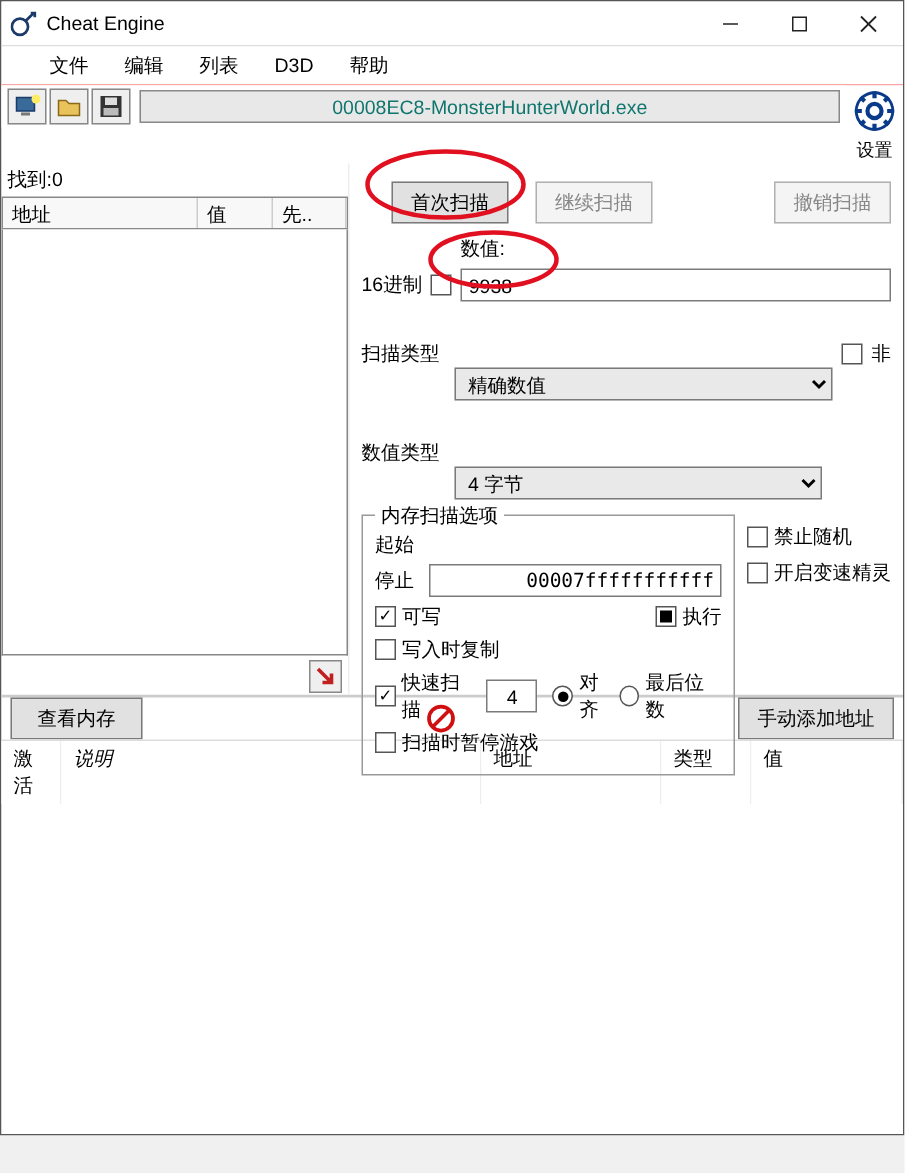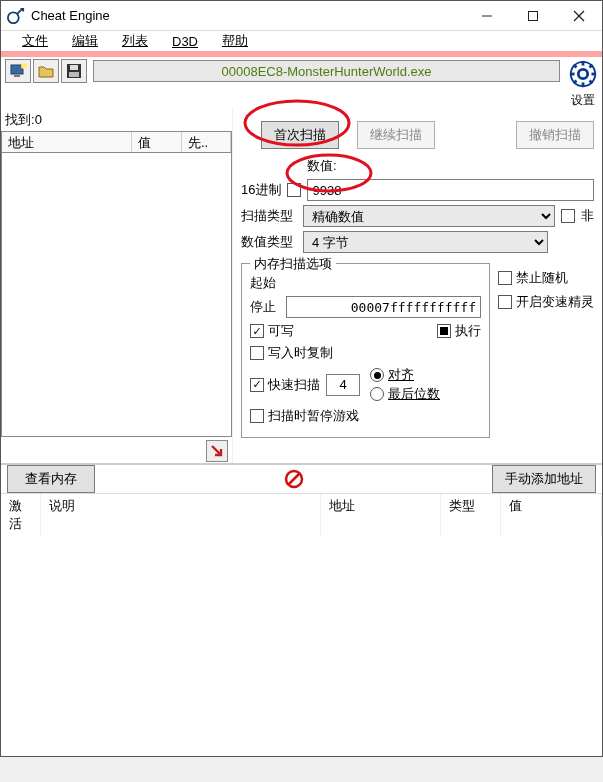--- a/index.html
+++ b/index.html
@@ -5,45 +5,45 @@
   * { box-sizing: border-box; }
   body { margin: 0; padding: 0; font-family: "Microsoft YaHei", "SimSun", Arial, sans-serif; font-size: 13px; background: #f0f0f0; }
   .window { width: 603px; height: 757px; background: #ffffff; border: 1px solid #555; position: relative; display: flex; flex-direction: column; }
   .titlebar { height: 30px; display: flex; align-items: center; background: #ffffff; border-bottom: 1px solid #ddd; }
   .titlebar .icon { width: 18px; height: 18px; margin: 0 6px; }
   .titlebar .title { flex: 0 0 auto; padding-right: 10px; }
   .titlebar .spacer { flex: 1; }
   .titlebar .wbtns { display: flex; }
   .titlebar .wbtn { width: 46px; height: 30px; display: flex; align-items: center; justify-content: center; }
 
-  .menubar { height: 26px; display: flex; align-items: center; padding: 0 11px; gap: 4px; background: #fff; border-bottom: 6px solid #fca5a5; text-decoration: underline; }
+  .menubar { height: 26px; display: flex; align-items: center; padding: 0 22px; gap: 4px; background: #fff; border-bottom: 1px solid #fca5a5; }
   .menubar .mitem { padding: 2px 10px; }
 
   .toolbar-row { height: 28px; display: flex; align-items: center; background: #fff; padding: 2px 4px; gap: 2px; }
   .tbtn { width: 26px; height: 24px; border: 1px solid #888; display: flex; align-items: center; justify-content: center; background: #efefef; }
-  .process-bar { flex: 1; height: 22px; border: 1px solid #888; background: #e8e8e8; margin-left: 4px; display: flex; align-items: center; justify-content: center; font-size: 13px; color: #4d7c0f; }
+  .process-bar { flex: 1; height: 22px; border: 1px solid #888; background: #e8e8e8; margin-left: 4px; display: flex; align-items: center; justify-content: center; font-size: 13px; color: #0f766e; }
   .settings-col { width: 38px; display:flex; flex-direction:column; align-items:center; justify-content:flex-start; padding-top:2px; }
 
   .uppercontent { display: flex; flex-direction: row; align-items: stretch; background:#fff; }
   .leftcol { width: 232px; display: flex; flex-direction: column; border-right: 1px solid #eee; }
   .foundline { font-size: 13px; padding: 2px 4px; }
   .results-head { display: flex; border: 1px solid #888; height: 22px; background:#fff; }
   .results-head .col { border-right: 1px solid #ccc; padding: 2px 6px; font-size: 13px; background: #f8f8f8; }
   .results-body { flex: 1; border: 1px solid #888; border-top: none; background:#fff; }
   .red-arrow { width: 22px; height: 22px; border: 1px solid #888; background:#efefef; display:flex; align-items:center; justify-content:center; margin-left:auto; margin-top:2px; }
 
   .rightcol { flex: 1; padding: 6px 8px 6px 8px; position: relative; }
 
   .scan-btns { display: flex; gap: 18px; margin: 6px 0 6px 20px; align-items: center; }
   .btn { border: 1px solid #7a7a7a; background: #e1e1e1; padding: 4px 12px; font-size: 13px; min-width: 74px; text-align: center; }
   .btn.disabled { color: #888; background: #f4f4f4; border-color:#b0b0b0; }
 
   .row { display: flex; align-items: center; gap: 6px; margin: 4px 0; }
   .lbl { font-size: 13px; }
-  select.combo { border: 1px solid #7a7a7a; background: #e9e9e9; height: 22px; font-size: 13px; flex:1; padding: 0 4px;}
+  select.combo { border: 1px solid #7a7a7a; background: #e9e9e9; height: 22px; font-size: 13px; flex:1; padding: 0 4px; margin-top: 40px;}
   input.text { border: 1px solid #7a7a7a; height: 22px; font-size: 13px; padding: 0 4px; }
   input.wide { flex: 1; }
 
   .groupbox { border: 1px solid #999; padding: 6px 8px 8px 8px; margin-top: 4px; position: relative; }
   .groupbox .legend { position: absolute; top: -9px; left: 8px; background: #fff; padding: 0 4px; font-size: 13px; }
 
   .chk { display: inline-flex; align-items: center; gap: 4px; font-size: 13px; }
   .chkbox { width: 14px; height: 14px; border: 1px solid #555; display:inline-flex; align-items:center; justify-content:center; font-size:11px; line-height:1; background:#fff;}
   .chkbox.checked::after { content: "✓"; }
   .chkbox.square::after { content: ""; width:8px; height:8px; background:#000; }
@@ -234,21 +234,21 @@
                 <span class="chkbox"></span>
                 <span>写入时复制</span>
               </span>
           </div>
           <div class="row" style="align-items:center;">
             <span class="chk">
                 <span class="chkbox checked"></span>
                 <span>快速扫描</span>
               </span>
             <input class="text" style="width: 34px; text-align: center;" value="4">
-            <div style="display:flex; flex-direction:column; margin-left:4px; gap:1px;text-decoration:underline;">
+            <div style="display:flex; flex-direction:row; margin-left:4px; gap:1px;">
               <span class="chk">
                   <span class="radio checked"></span>
                   <span>对齐</span>
                 </span>
               <span class="chk">
                   <span class="radio"></span>
                   <span>最后位数</span>
                 </span>
             </div>
           </div>
@@ -292,20 +292,20 @@
         <circle cx="10" cy="10" r="8" fill="none" stroke="#d01010" stroke-width="2.5"></circle>
         <line x1="4" y1="16" x2="16" y2="4" stroke="#d01010" stroke-width="2.5"></line>
       </svg>
     </div>
     <div class="spacer"></div>
     <div class="btn" style="min-width:100px;">手动添加地址</div>
   </div>
 
   <div class="bottom-head">
     <div class="col" style="width:40px;">激活</div>
-    <div class="col" style="width:280px;">说明</div>
+    <div class="col" style="width:280px;font-style:italic;">说明</div>
     <div class="col" style="width:120px;">地址</div>
     <div class="col" style="width:60px;">类型</div>
     <div class="col" style="flex:1;">值</div>
   </div>
   <div class="bottom-body"></div>
 
 </div>
 
 </body></html>

